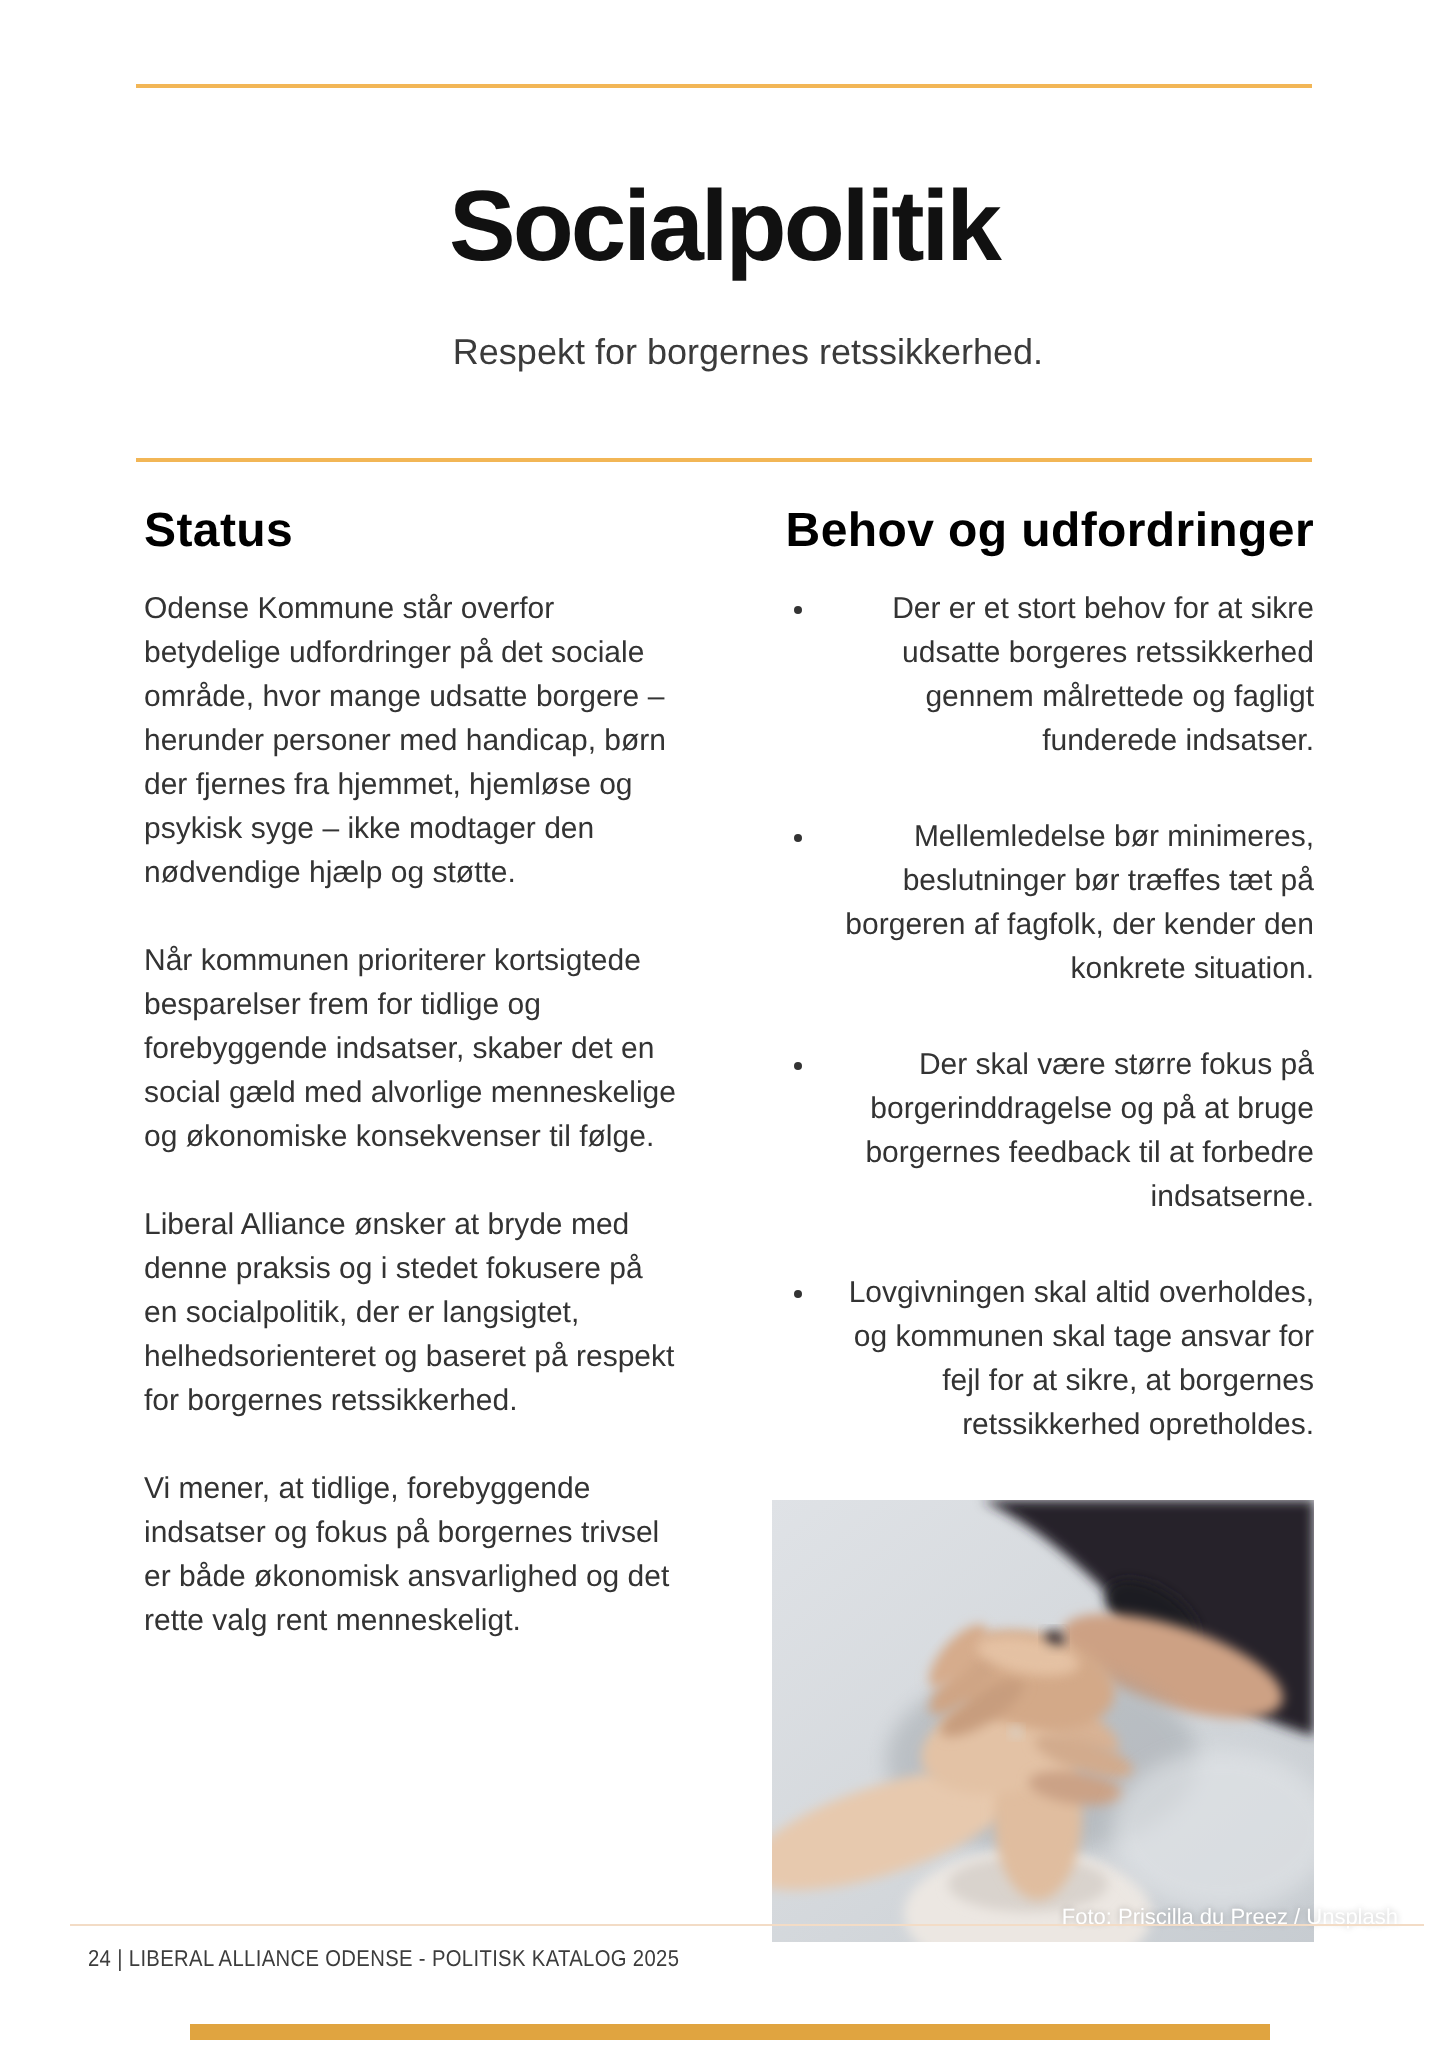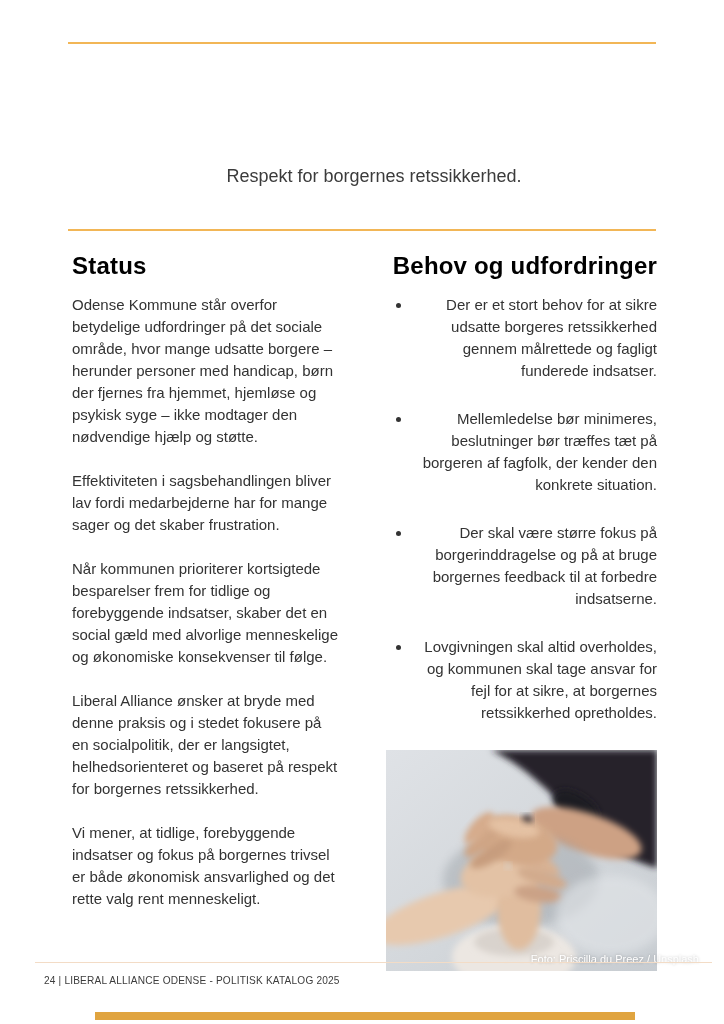--- a/index.html
+++ b/index.html
@@ -123,31 +123,31 @@
     background: #E0A440;
   }
 </style>
 </head>
 <body>
 
 <div class="page">
 
   <div class="rule rule-top"></div>
 
+  <h1 class="page-title">Socialpolitik</h1>
   <p class="page-subtitle">Respekt for borgernes retssikkerhed.</p>
 
   <div class="rule rule-mid"></div>
 
   <div class="columns">
 
     <section class="col-left">
       <h2 class="section-heading">Status</h2>
       <div class="paras">
           <p>Odense Kommune står overfor betydelige udfordringer på det sociale område, hvor mange udsatte borgere – herunder personer med handicap, børn der fjernes fra hjemmet, hjemløse og psykisk syge – ikke modtager den nødvendige hjælp og støtte.</p>
-          <p>Effektiviteten i sagsbehandlingen bliver lav fordi medarbejderne har for mange sager og det skaber frustration.</p>
           <p>Når kommunen prioriterer kortsigtede besparelser frem for tidlige og forebyggende indsatser, skaber det en social gæld med alvorlige menneskelige og økonomiske konsekvenser til følge.</p>
           <p>Liberal Alliance ønsker at bryde med denne praksis og i stedet fokusere på en socialpolitik, der er langsigtet, helhedsorienteret og baseret på respekt for borgernes retssikkerhed.</p>
           <p>Vi mener, at tidlige, forebyggende indsatser og fokus på borgernes trivsel er både økonomisk ansvarlighed og det rette valg rent menneskeligt.</p>
         </div>
     </section>
 
     <section class="col-right">
       <h2 class="section-heading">Behov og udfordringer</h2>
       <ul class="bullets">
           <li>Der er et stort behov for at sikre udsatte borgeres retssikkerhed gennem målrettede og fagligt funderede indsatser.</li>

